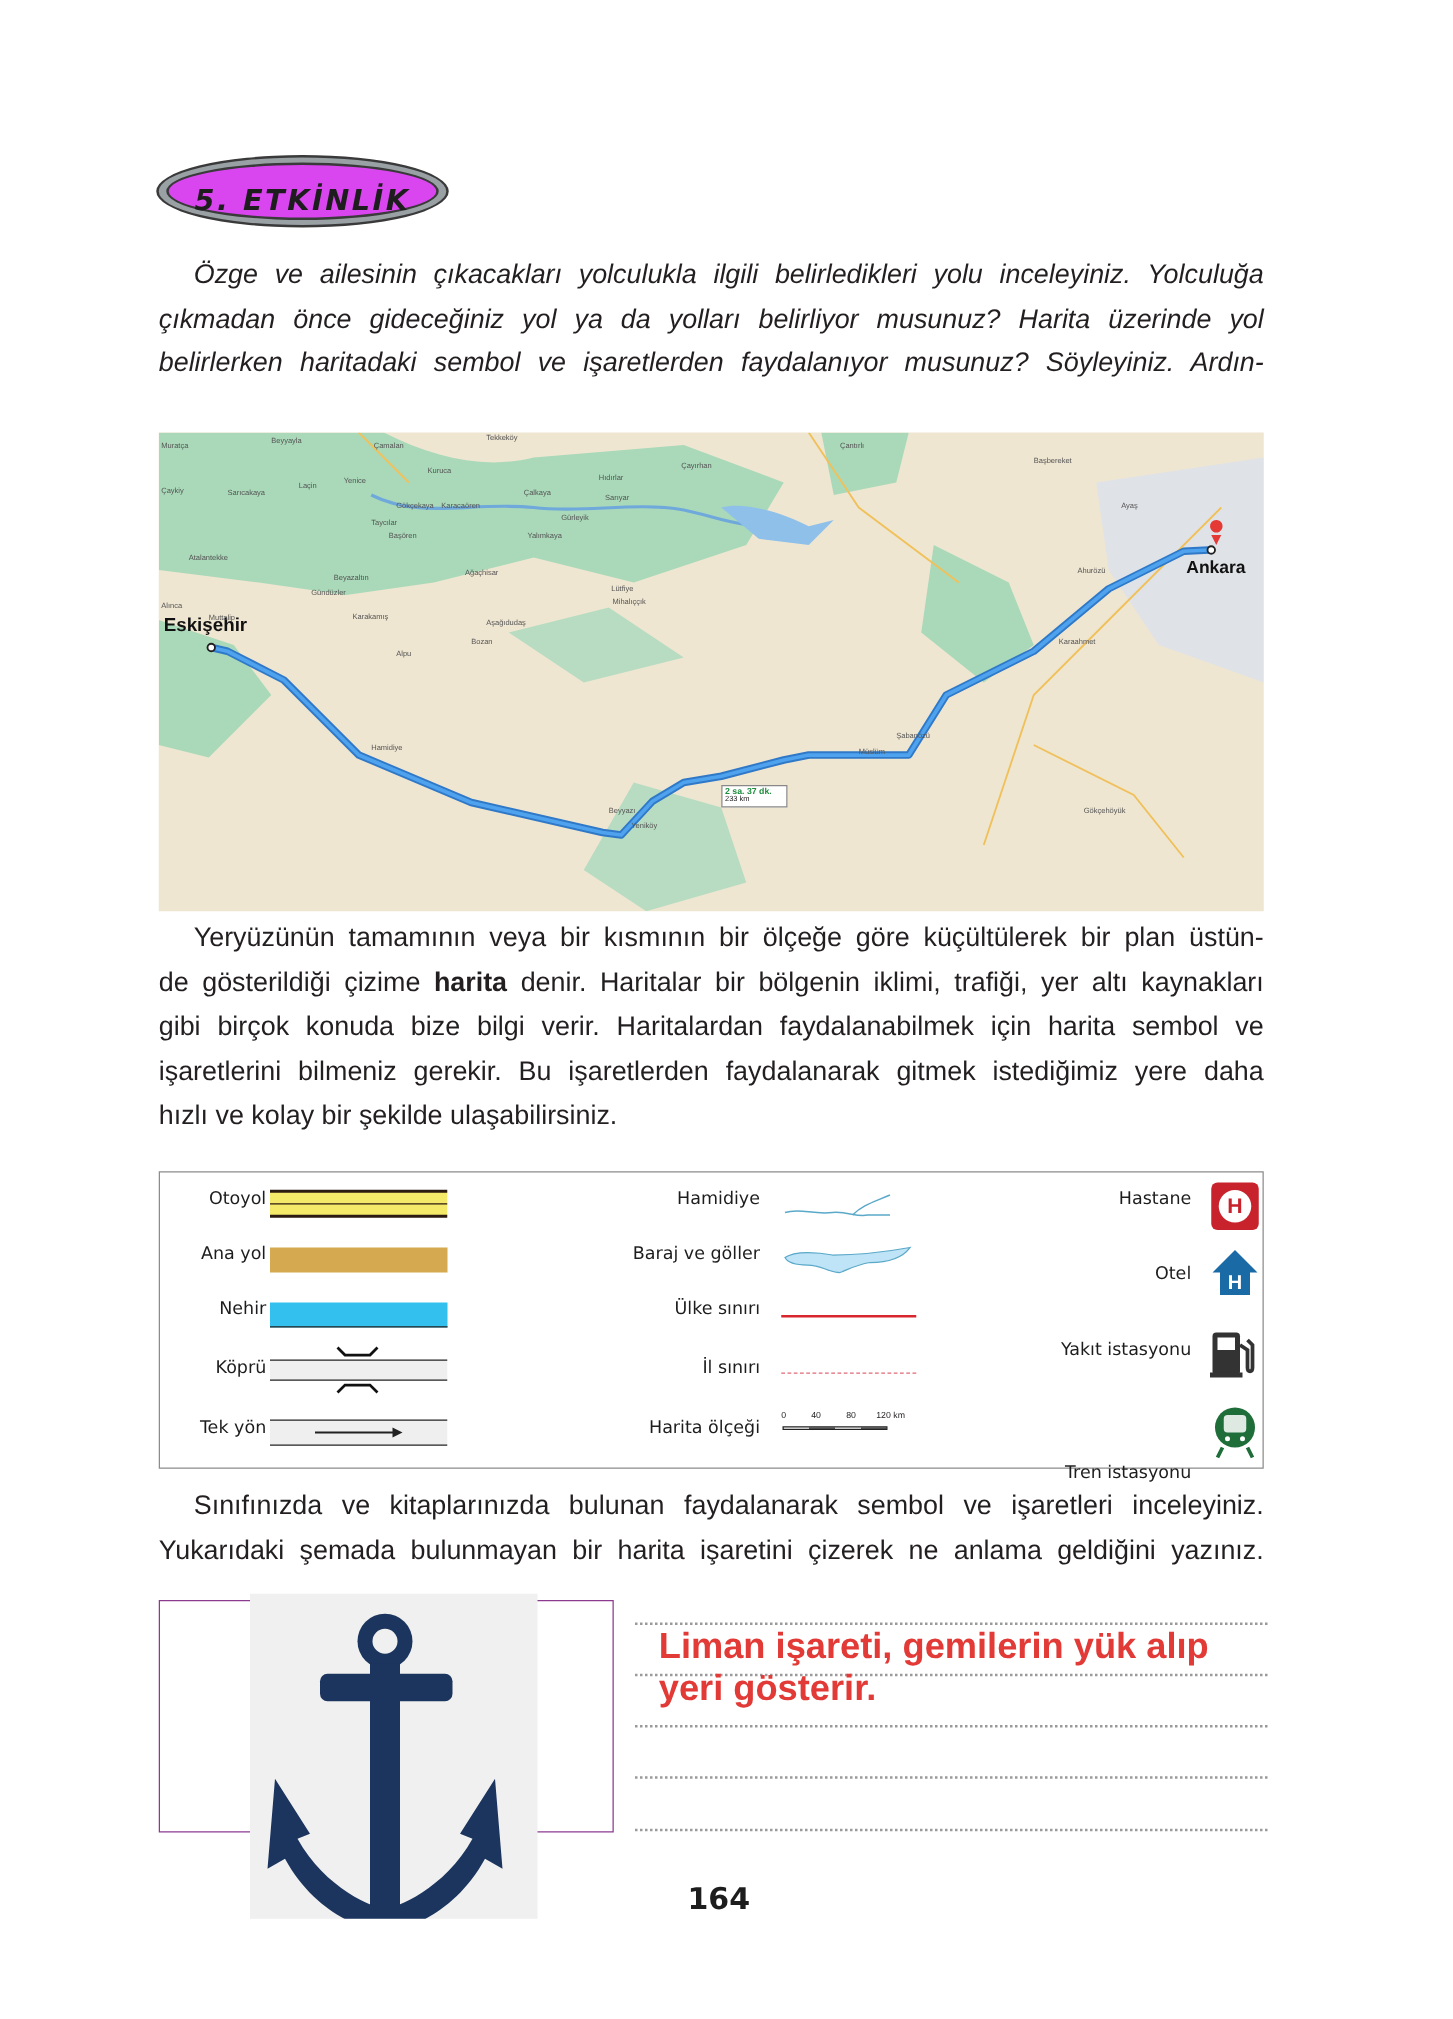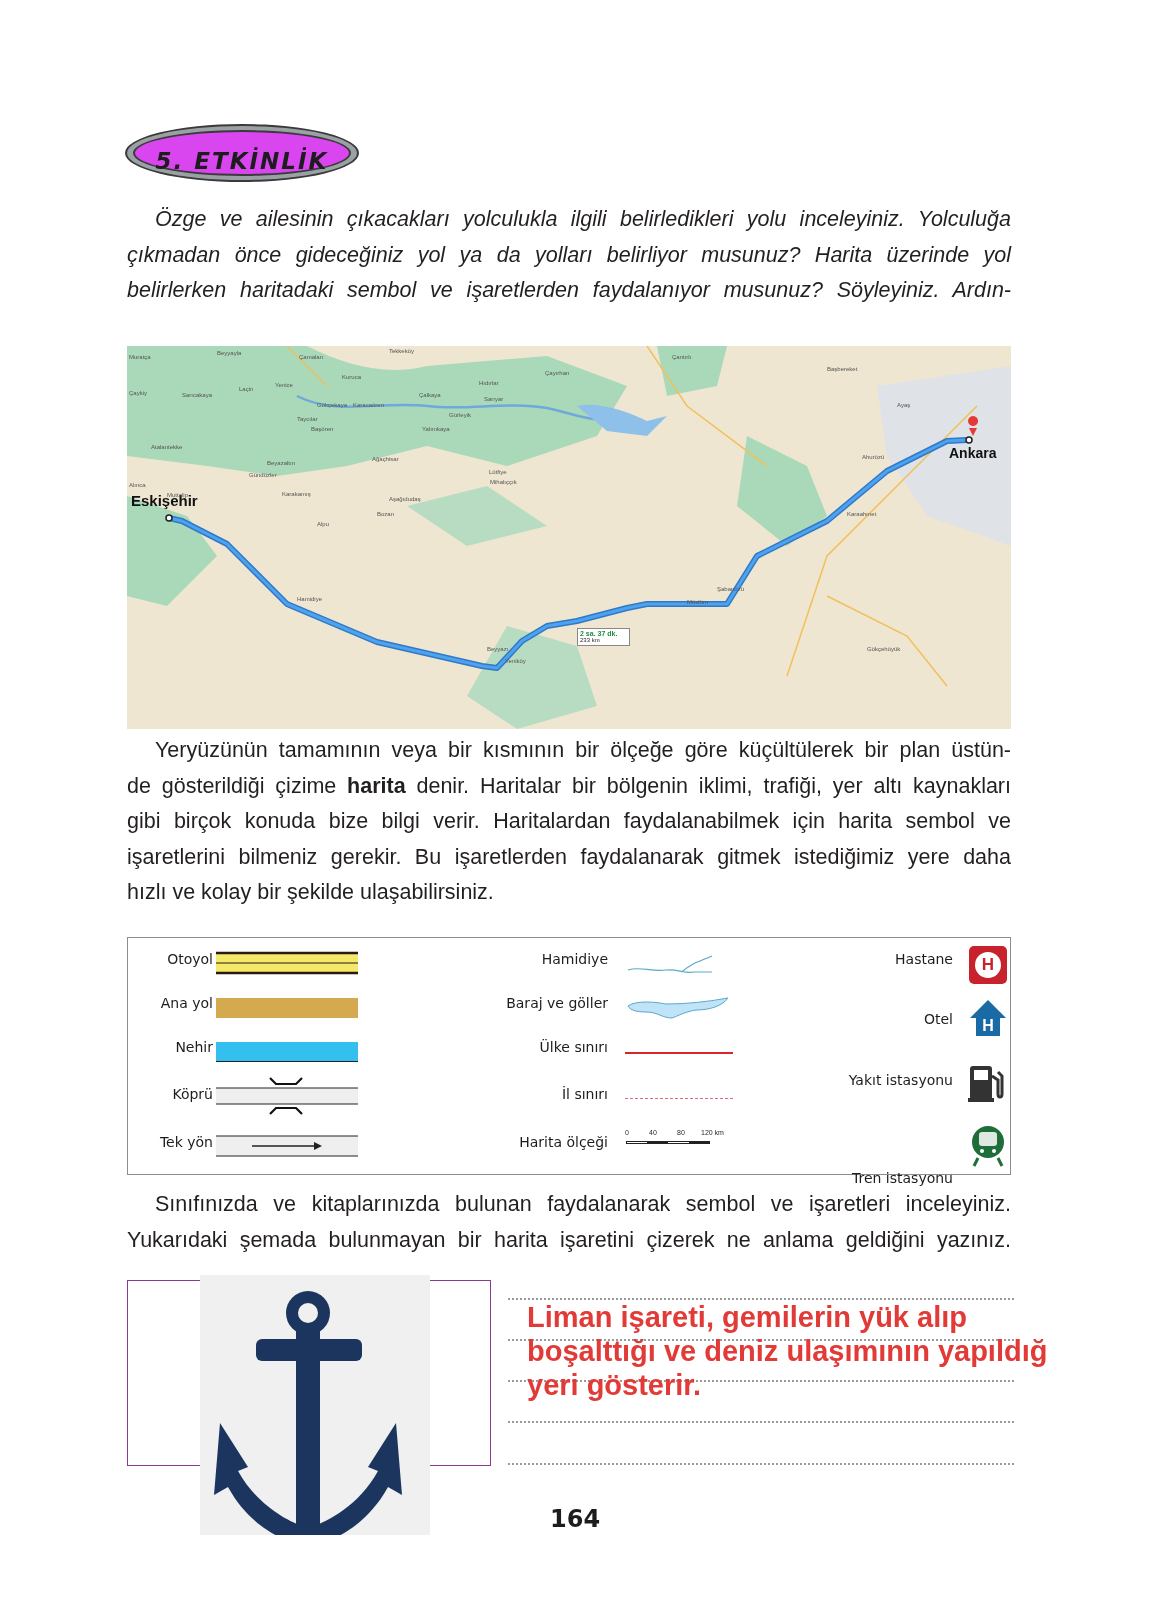--- a/index.html
+++ b/index.html
@@ -219,17 +219,16 @@
 </div>
 
 <div class="dotline" style="top:1298px;"></div>
 <div class="dotline" style="top:1339px;"></div>
 <div class="dotline" style="top:1380px;"></div>
 <div class="dotline" style="top:1421px;"></div>
 <div class="dotline" style="top:1463px;"></div>
 
 <div class="answer-text">
   <div>Liman işareti, gemilerin yük alıp</div>
-  <div>boşalttığı ve deniz ulaşımının yapıldığ</div>
   <div>yeri gösterir.</div>
 </div>
 
 <div class="page-num">164</div>
 
 </body></html>

